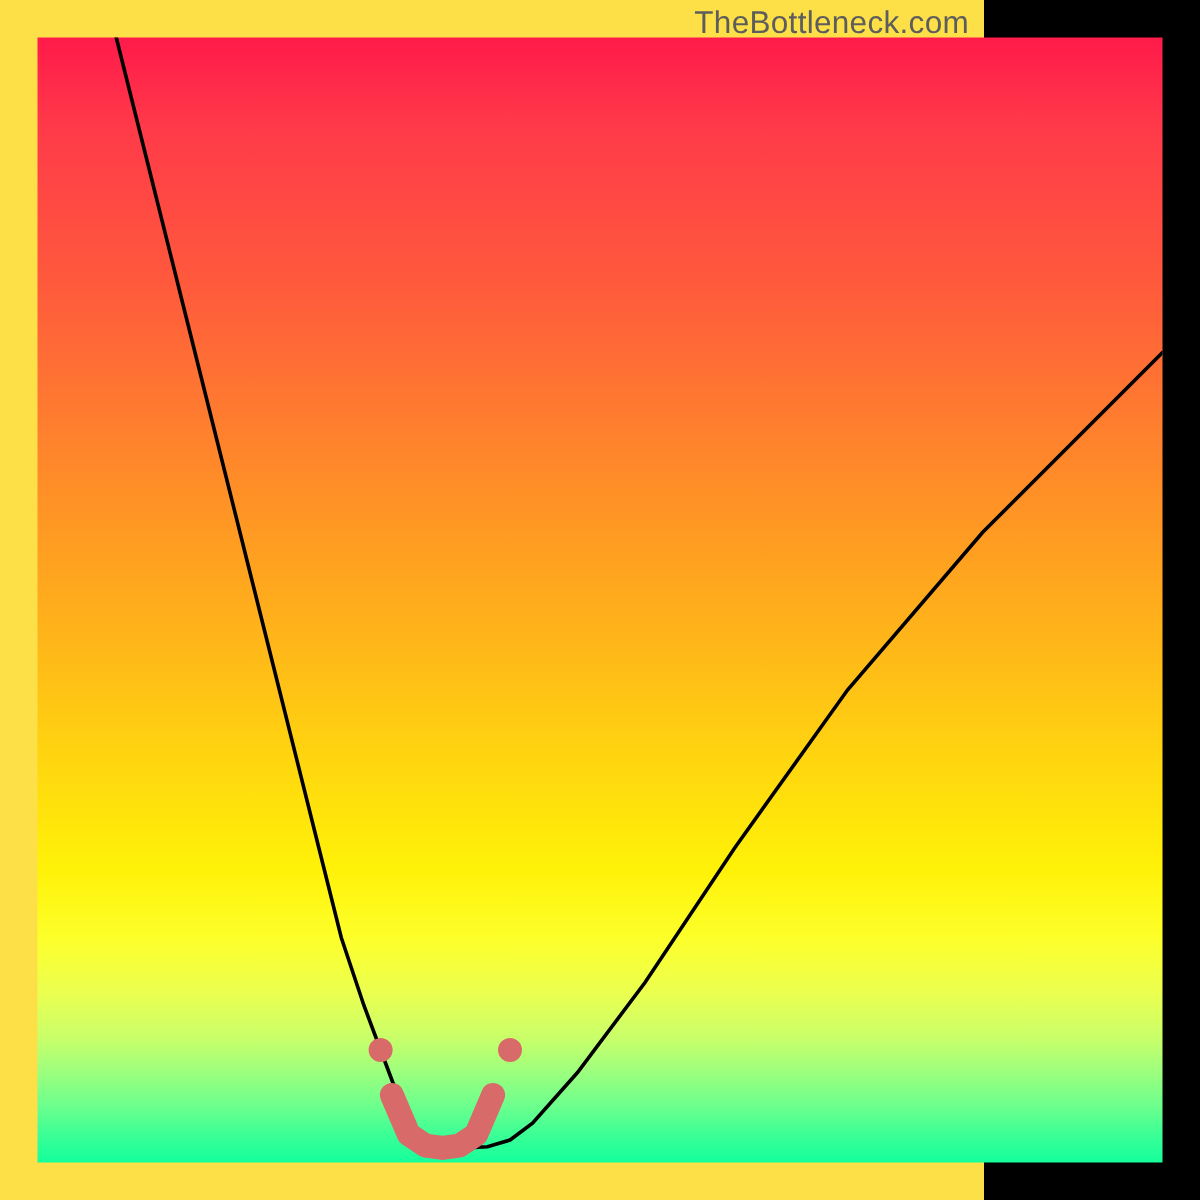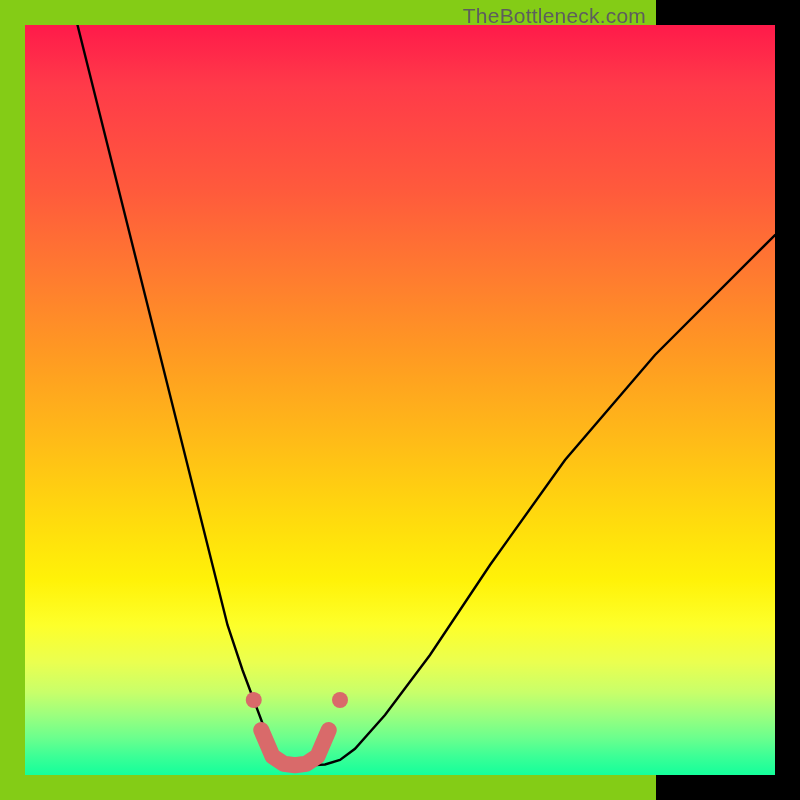--- a/index.html
+++ b/index.html
@@ -8,21 +8,21 @@
     width: 800px;
     height: 800px;
     background: #000000;
     font-family: Arial, Helvetica, sans-serif;
     overflow: hidden;
   }
   .frame {
     position: relative;
     width: 656px;
     height: 800px;
-    background: #84cc16;
+    background: #fde047;
   }
   .plot-area {
     position: absolute;
     left: 25px;
     top: 25px;
     width: 750px;
     height: 750px;
     
     background: linear-gradient(to bottom,
       #ff1a4a 0%,

